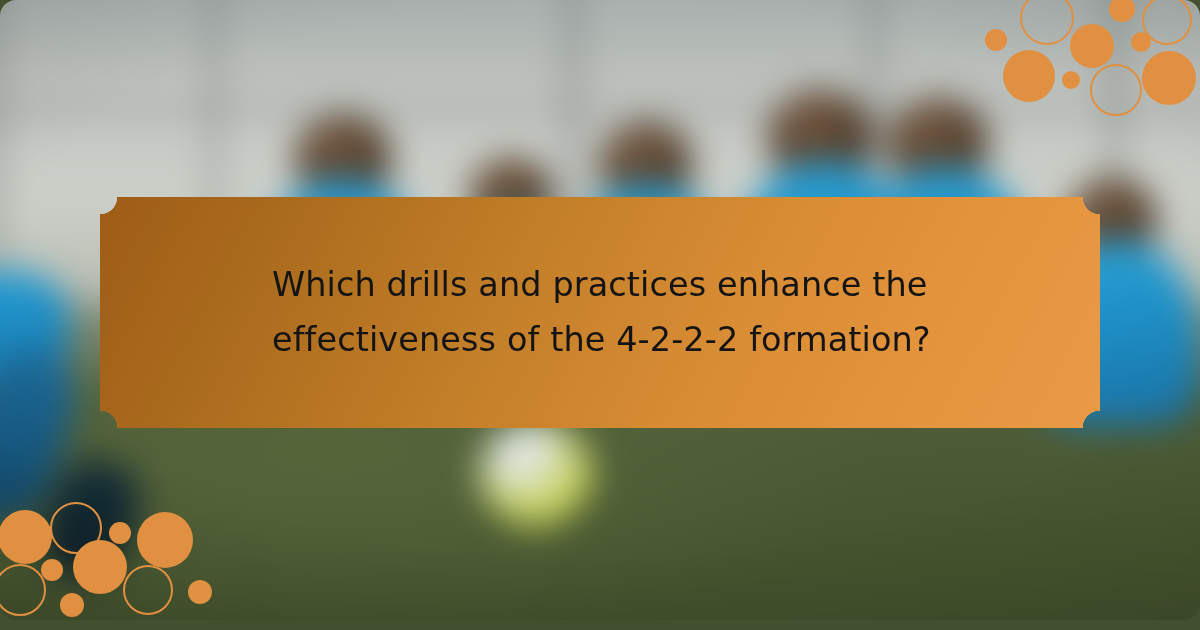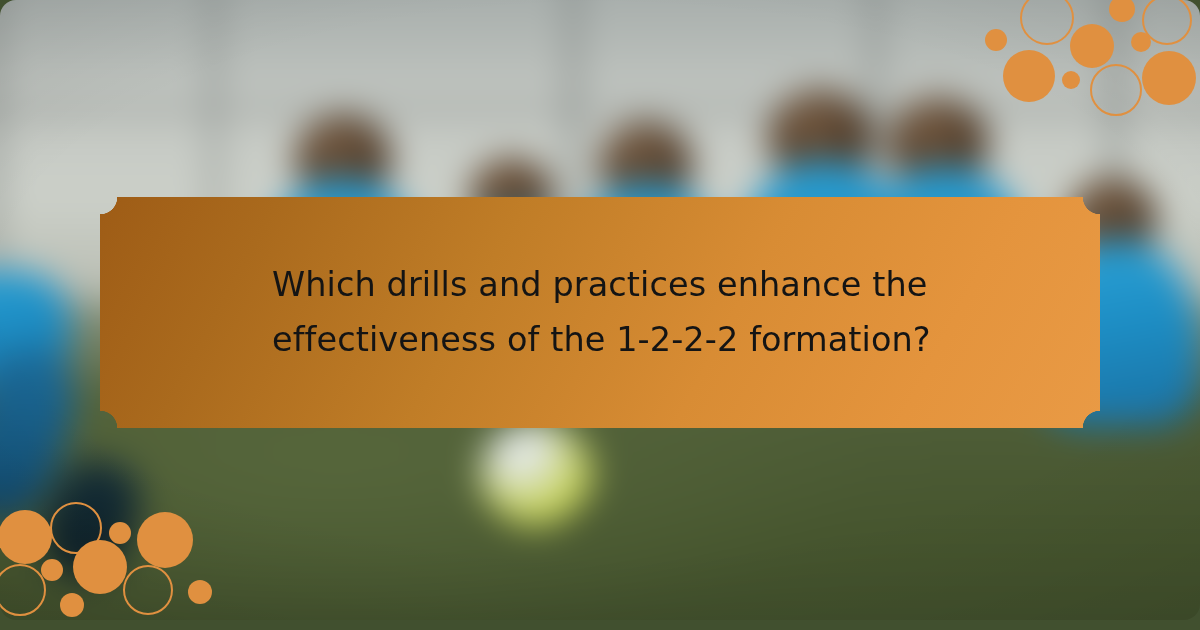--- a/index.html
+++ b/index.html
@@ -226,17 +226,17 @@
       <div class="dot fill" style="left: 109px; top: 32px; width: 22px; height: 22px; background: rgb(224, 144, 64);"></div>
       <div class="dot fill" style="left: 60px; top: 103px; width: 24px; height: 24px; background: rgb(224, 144, 64);"></div>
       <div class="dot fill" style="left: 137px; top: 22px; width: 56px; height: 56px; background: rgb(224, 144, 64);"></div>
       <div class="dot ring" style="left: 123px; top: 75px; width: 50px; height: 50px; border-color: rgb(224, 144, 64);"></div>
       <div class="dot fill" style="left: 188px; top: 90px; width: 24px; height: 24px; background: rgb(224, 144, 64);"></div>
     </div>
 
   <div class="card" style="background: linear-gradient(118deg, rgb(158, 92, 22) 0%, rgb(170, 106, 29) 16%, rgb(192, 125, 39) 38%, rgb(216, 140, 52) 62%, rgb(228, 148, 61) 82%, rgb(233, 154, 69) 100%); mask-image: radial-gradient(17px at 0px 0px, transparent 17px, rgb(0, 0, 0) 17.5px), radial-gradient(17px at 100% 0px, transparent 17px, rgb(0, 0, 0) 17.5px), radial-gradient(17px at 0px 100%, transparent 17px, rgb(0, 0, 0) 17.5px), radial-gradient(17px at 100% 100%, transparent 17px, rgb(0, 0, 0) 17.5px); mask-composite: intersect;">
     <div class="q-text" style="color: rgb(20, 20, 20);">
       <span class="q-line">Which drills and practices enhance the</span>
-      <span class="q-line">effectiveness of the 1-2-2-2 formation?</span>
+      <span class="q-line">effectiveness of the 4-2-2-2 formation?</span>
     </div>
   </div>
 
 </div>
 
 </body></html>

